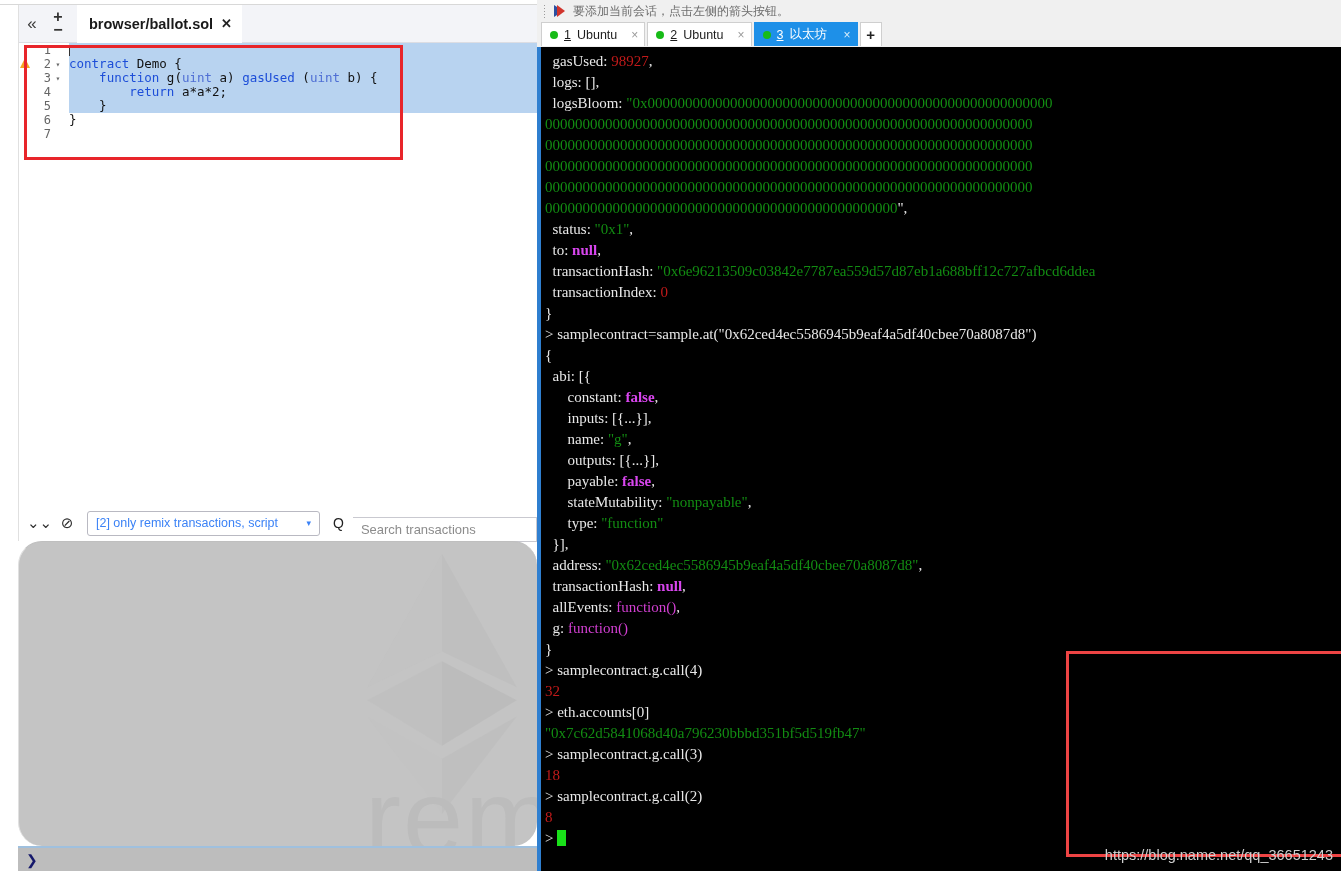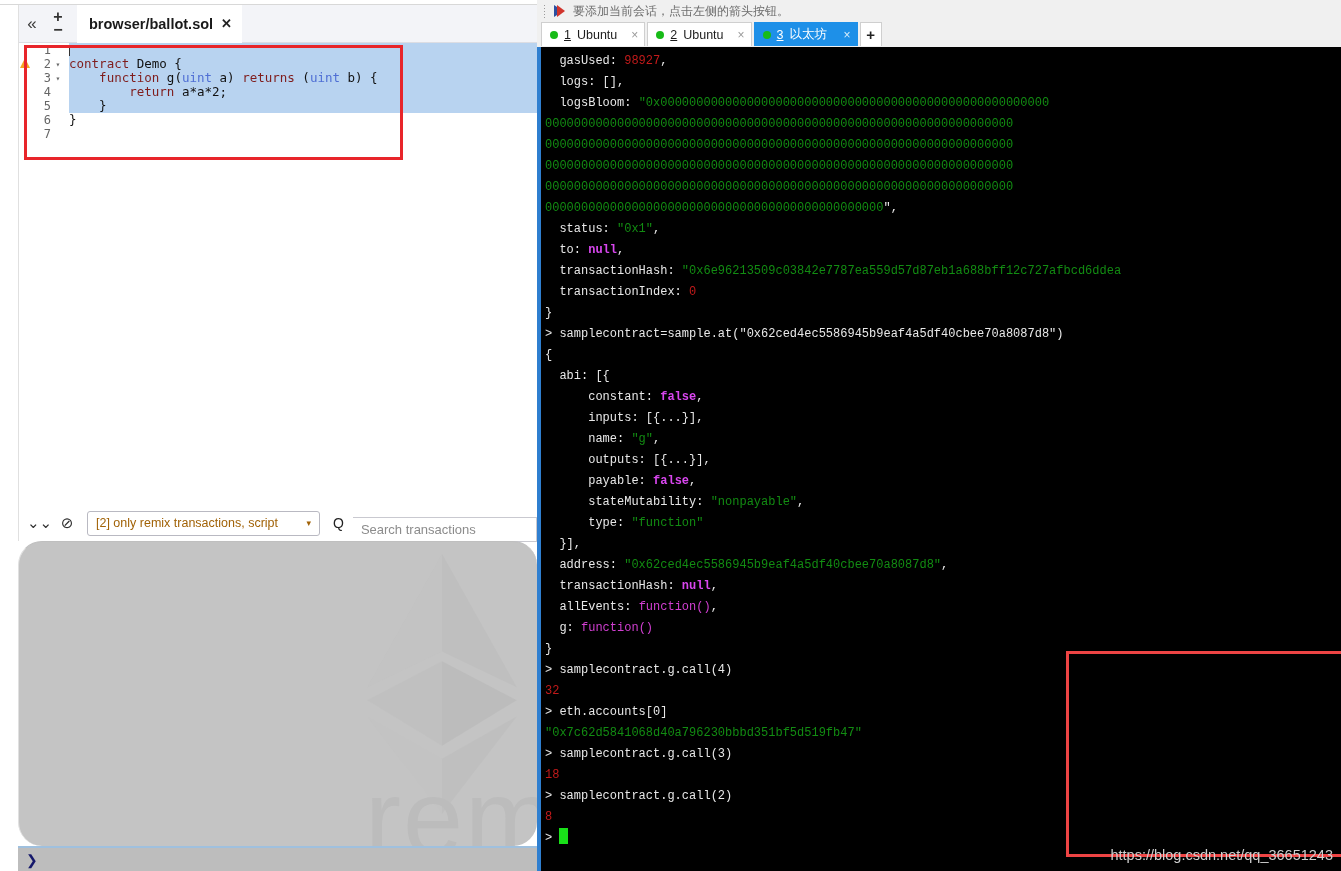--- a/index.html
+++ b/index.html
@@ -76,21 +76,21 @@
     width: 20px; flex: 0 0 20px; text-align: right;
     color: #666; font-size: 12px; padding-right: 2px;
   }
   .fold {
     width: 10px; flex: 0 0 10px; text-align: center;
     color: #6a6a6a; font-size: 8px;
   }
   .gutter-gap { width: 6px; flex: 0 0 6px; }
   .code-text { white-space: pre; flex: 1; height: 14px; line-height: 14px; }
   .sel { background: #b8d3f0; }
-  .kw { color: #7f1d1d; }
+  .kw { color: #1d4ed8; }
   .ty { color: #4f6fd4; }
   .plain { color: #111; }
   .caret {
     display: inline-block; width: 1px; height: 11px;
     background: #333; vertical-align: -2px;
   }
 
   .redbox {
     position: absolute; border: 3px solid #e8252a;
     pointer-events: none;
@@ -101,21 +101,21 @@
     position: absolute; left: 18px; top: 505px; width: 519px; height: 36px;
     background: #ffffff; display: flex; align-items: center;
     padding-left: 8px; gap: 10px;
     border-left: 1px solid #e0e0e0;
   }
   .tx-icon { font-size: 15px; color: #2b2b2b; width: 20px; text-align: center; }
   .tx-select {
     height: 25px; min-width: 233px; background: #fff;
     border: 1px solid #b9b9c2; border-radius: 3px;
     display: flex; align-items: center; justify-content: space-between;
-    padding: 0 8px; font-size: 12.5px; color: #a16207;
+    padding: 0 8px; font-size: 12.5px; color: #3b82f6;
   }
   .tx-select .cv { font-size: 9px; margin-left: 10px; }
   .tx-search-wrap { display: flex; align-items: center; flex: 1; }
   .tx-search-icon { font-size: 14px; color: #222; padding: 0 9px 0 3px; }
   .tx-search-box {
     flex: 1; height: 25px; background: #fff;
     border: 1px solid #c9c9d0; border-left: none;
     display: flex; align-items: center; padding-left: 8px;
     font-size: 13px; color: #8c8c8c; margin-top: 12px;
   }
@@ -190,22 +190,22 @@
     justify-content: center; background: #ffffff;
     border: 1px solid #cfcfcf; border-bottom: none;
     font-size: 15px; font-weight: bold; color: #222;
   }
   .term-body {
     position: absolute; left: 0; top: 47px; width: 804px; height: 824px;
     background: #000000; overflow: hidden;
     border-left: 4px solid #2f7fd0;
   }
   .term-lines {
-    font-family: Liberation Mono, monospace;
-    font-size: 12px; line-height: 21px;
+    font-family: Liberation Serif, serif;
+    font-size: 15px; line-height: 21px;
     color: #e8e8e8; white-space: pre;
     padding: 4px 0 0 4px;
   }
   .s-str { color: #128c12; }
   .s-num { color: #c21a1a; }
   .s-bold { color: #d946ef; font-weight: bold; }
   .s-fn { color: #d23fd2; }
   .cursor-blk {
     display: inline-block; width: 9px; height: 16px;
     background: #19e019; vertical-align: -3px;
@@ -257,21 +257,21 @@
             <span class="ln">2</span>
             <span class="fold">▾</span>
             <span class="gutter-gap"></span>
             <span class="code-text plain sel"><span class="kw">contract</span> Demo {</span>
           </div>
           <div class="code-row">
             <span class="warn-cell"></span>
             <span class="ln">3</span>
             <span class="fold">▾</span>
             <span class="gutter-gap"></span>
-            <span class="code-text plain sel">    <span class="kw">function</span> g(<span class="ty">uint</span> a) <span class="kw">returns</span> (<span class="ty">uint</span> b) {</span>
+            <span class="code-text plain sel">    <span class="kw">function</span> g(<span class="ty">uint</span> a) <span class="kw">gasUsed</span> (<span class="ty">uint</span> b) {</span>
           </div>
           <div class="code-row">
             <span class="warn-cell"></span>
             <span class="ln">4</span>
             <span class="fold"></span>
             <span class="gutter-gap"></span>
             <span class="code-text plain sel">        <span class="kw">return</span> a*a*2;</span>
           </div>
           <div class="code-row">
             <span class="warn-cell"></span>
@@ -358,16 +358,16 @@
         </div>
         <div class="tplus">+</div>
       </div>
 
     <div class="term-body">
       <div class="term-lines" id="term-lines"><div><span>  gasUsed: </span><span class="s-num">98927</span><span>,</span></div><div><span>  logs: [],</span></div><div><span>  logsBloom: </span><span class="s-str">"0x000000000000000000000000000000000000000000000000000000</span></div><div><span class="s-str">00000000000000000000000000000000000000000000000000000000000000000</span></div><div><span class="s-str">00000000000000000000000000000000000000000000000000000000000000000</span></div><div><span class="s-str">00000000000000000000000000000000000000000000000000000000000000000</span></div><div><span class="s-str">00000000000000000000000000000000000000000000000000000000000000000</span></div><div><span class="s-str">00000000000000000000000000000000000000000000000</span><span>",</span></div><div><span>  status: </span><span class="s-str">"0x1"</span><span>,</span></div><div><span>  to: </span><span class="s-bold">null</span><span>,</span></div><div><span>  transactionHash: </span><span class="s-str">"0x6e96213509c03842e7787ea559d57d87eb1a688bff12c727afbcd6ddea</span></div><div><span>  transactionIndex: </span><span class="s-num">0</span></div><div><span>}</span></div><div><span>&gt; samplecontract=sample.at("0x62ced4ec5586945b9eaf4a5df40cbee70a8087d8")</span></div><div><span>{</span></div><div><span>  abi: [{</span></div><div><span>      constant: </span><span class="s-bold">false</span><span>,</span></div><div><span>      inputs: [{...}],</span></div><div><span>      name: </span><span class="s-str">"g"</span><span>,</span></div><div><span>      outputs: [{...}],</span></div><div><span>      payable: </span><span class="s-bold">false</span><span>,</span></div><div><span>      stateMutability: </span><span class="s-str">"nonpayable"</span><span>,</span></div><div><span>      type: </span><span class="s-str">"function"</span></div><div><span>  }],</span></div><div><span>  address: </span><span class="s-str">"0x62ced4ec5586945b9eaf4a5df40cbee70a8087d8"</span><span>,</span></div><div><span>  transactionHash: </span><span class="s-bold">null</span><span>,</span></div><div><span>  allEvents: </span><span class="s-fn">function()</span><span>,</span></div><div><span>  g: </span><span class="s-fn">function()</span></div><div><span>}</span></div><div><span>&gt; samplecontract.g.call(4)</span></div><div><span class="s-num">32</span></div><div><span>&gt; eth.accounts[0]</span></div><div><span class="s-str">"0x7c62d5841068d40a796230bbbd351bf5d519fb47"</span></div><div><span>&gt; samplecontract.g.call(3)</span></div><div><span class="s-num">18</span></div><div><span>&gt; samplecontract.g.call(2)</span></div><div><span class="s-num">8</span></div><div><span>&gt; </span><span class="cursor-blk"></span></div></div>
     </div>
 
     <div class="redbox" id="redbox-term"></div>
 
-    <div class="csdn">https://blog.csdn.net/qq_36651243</div>
+    <div class="csdn">https://blog.name.net/qq_36651243</div>
   </div>
 
 </div>
 
 </body></html>

